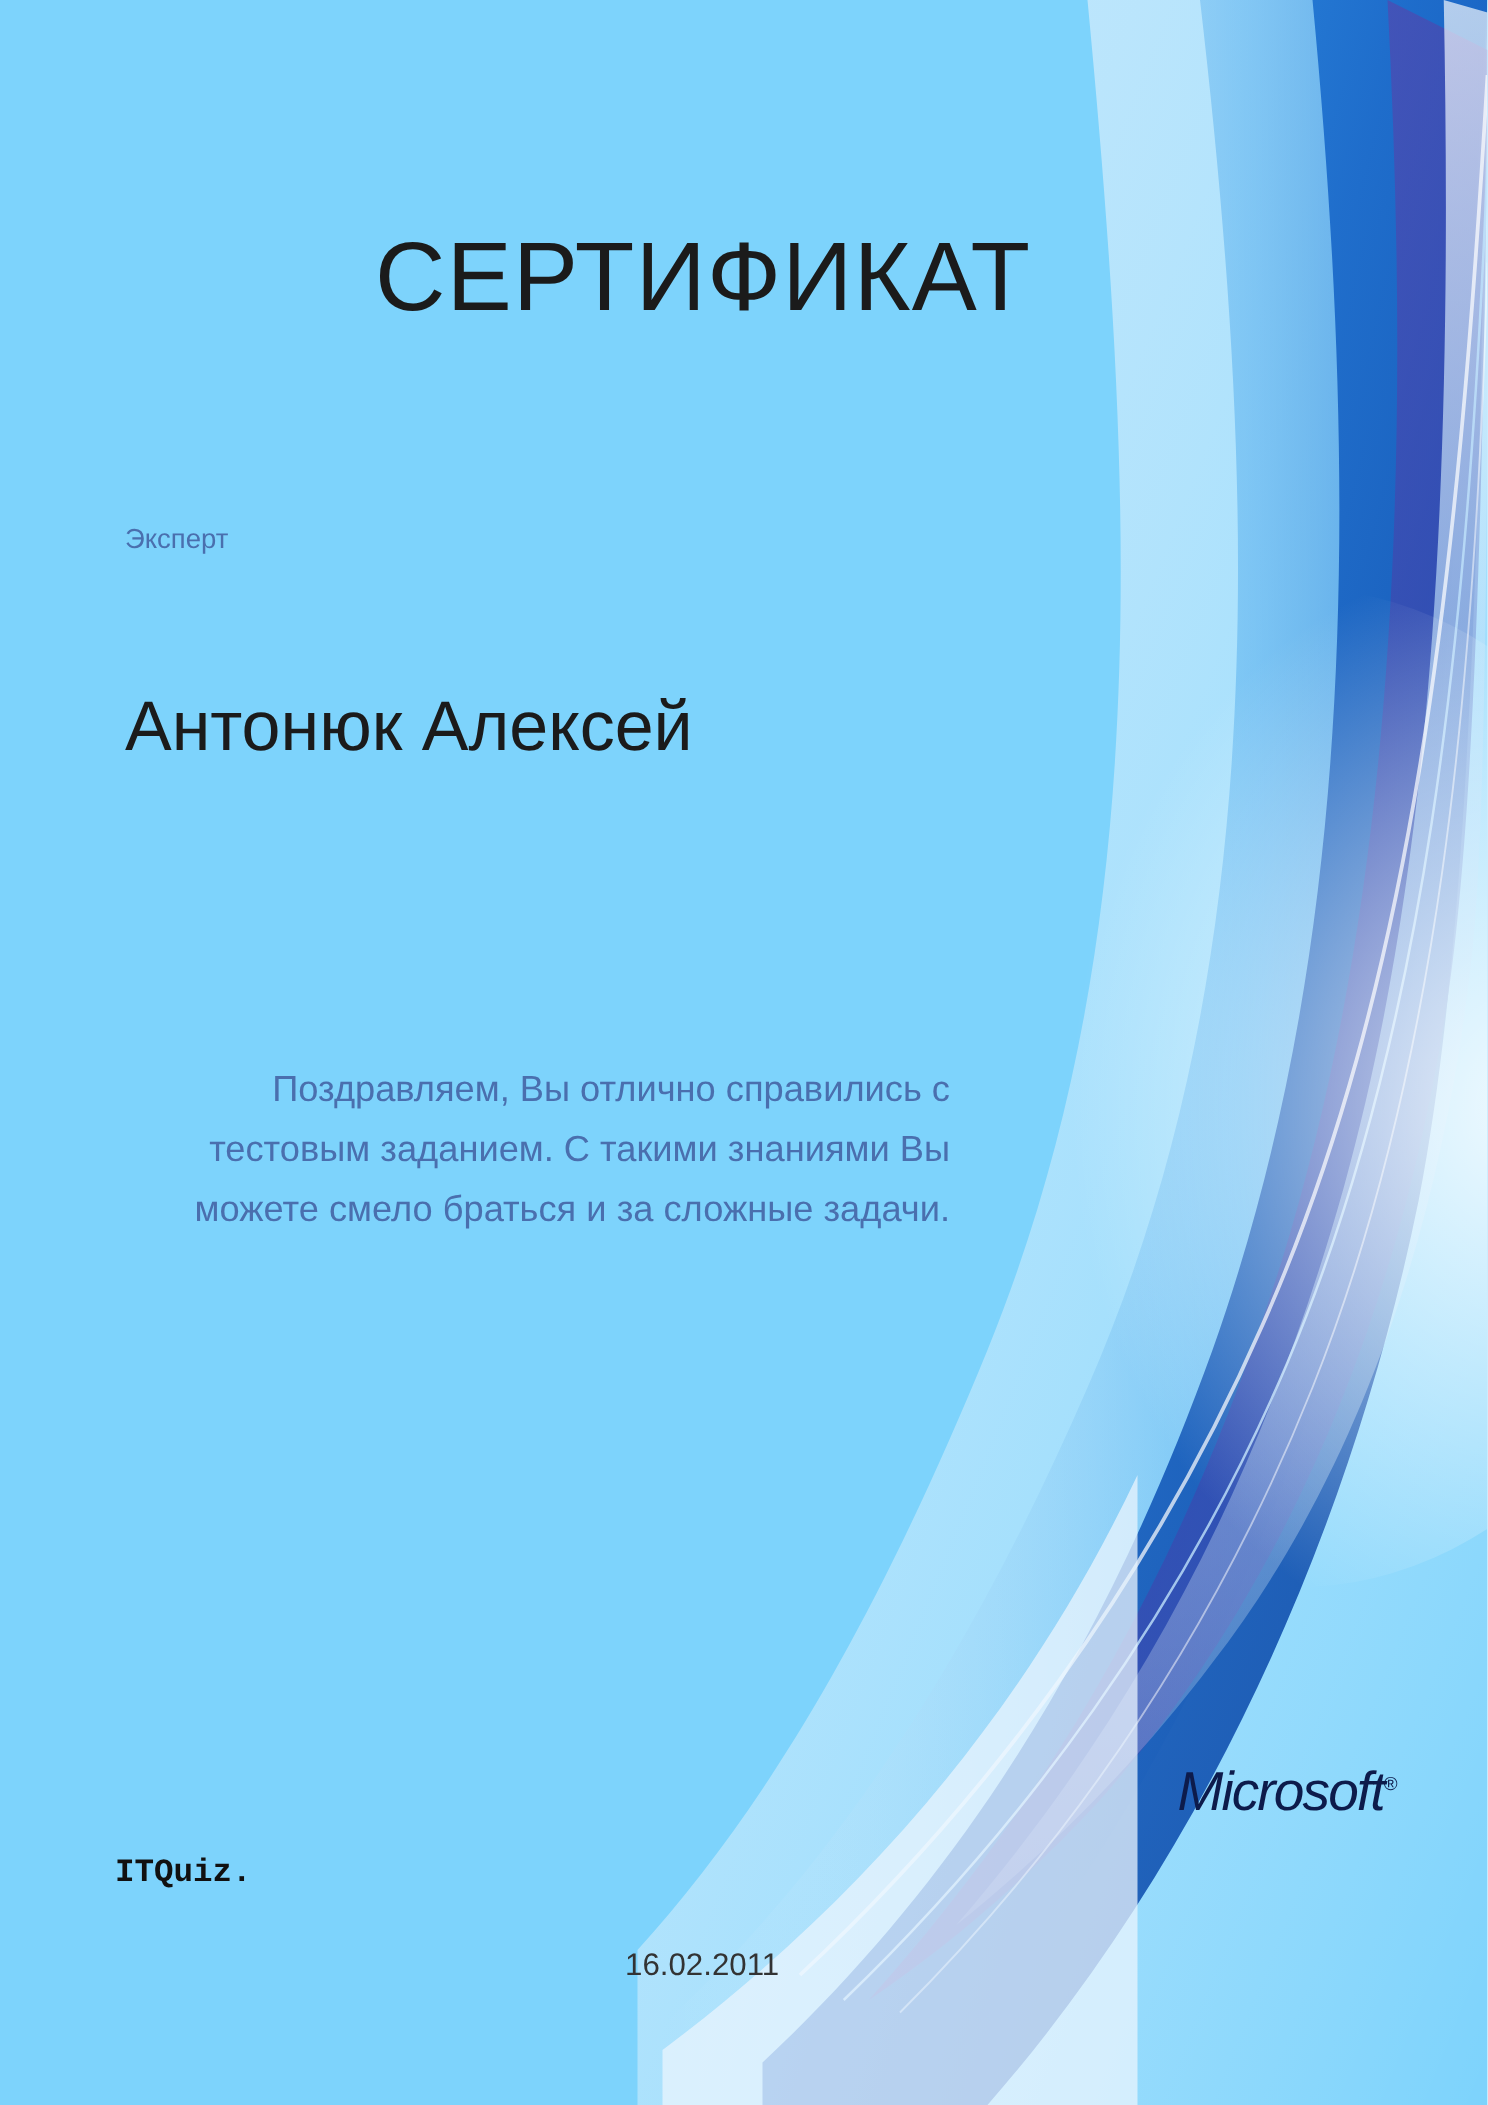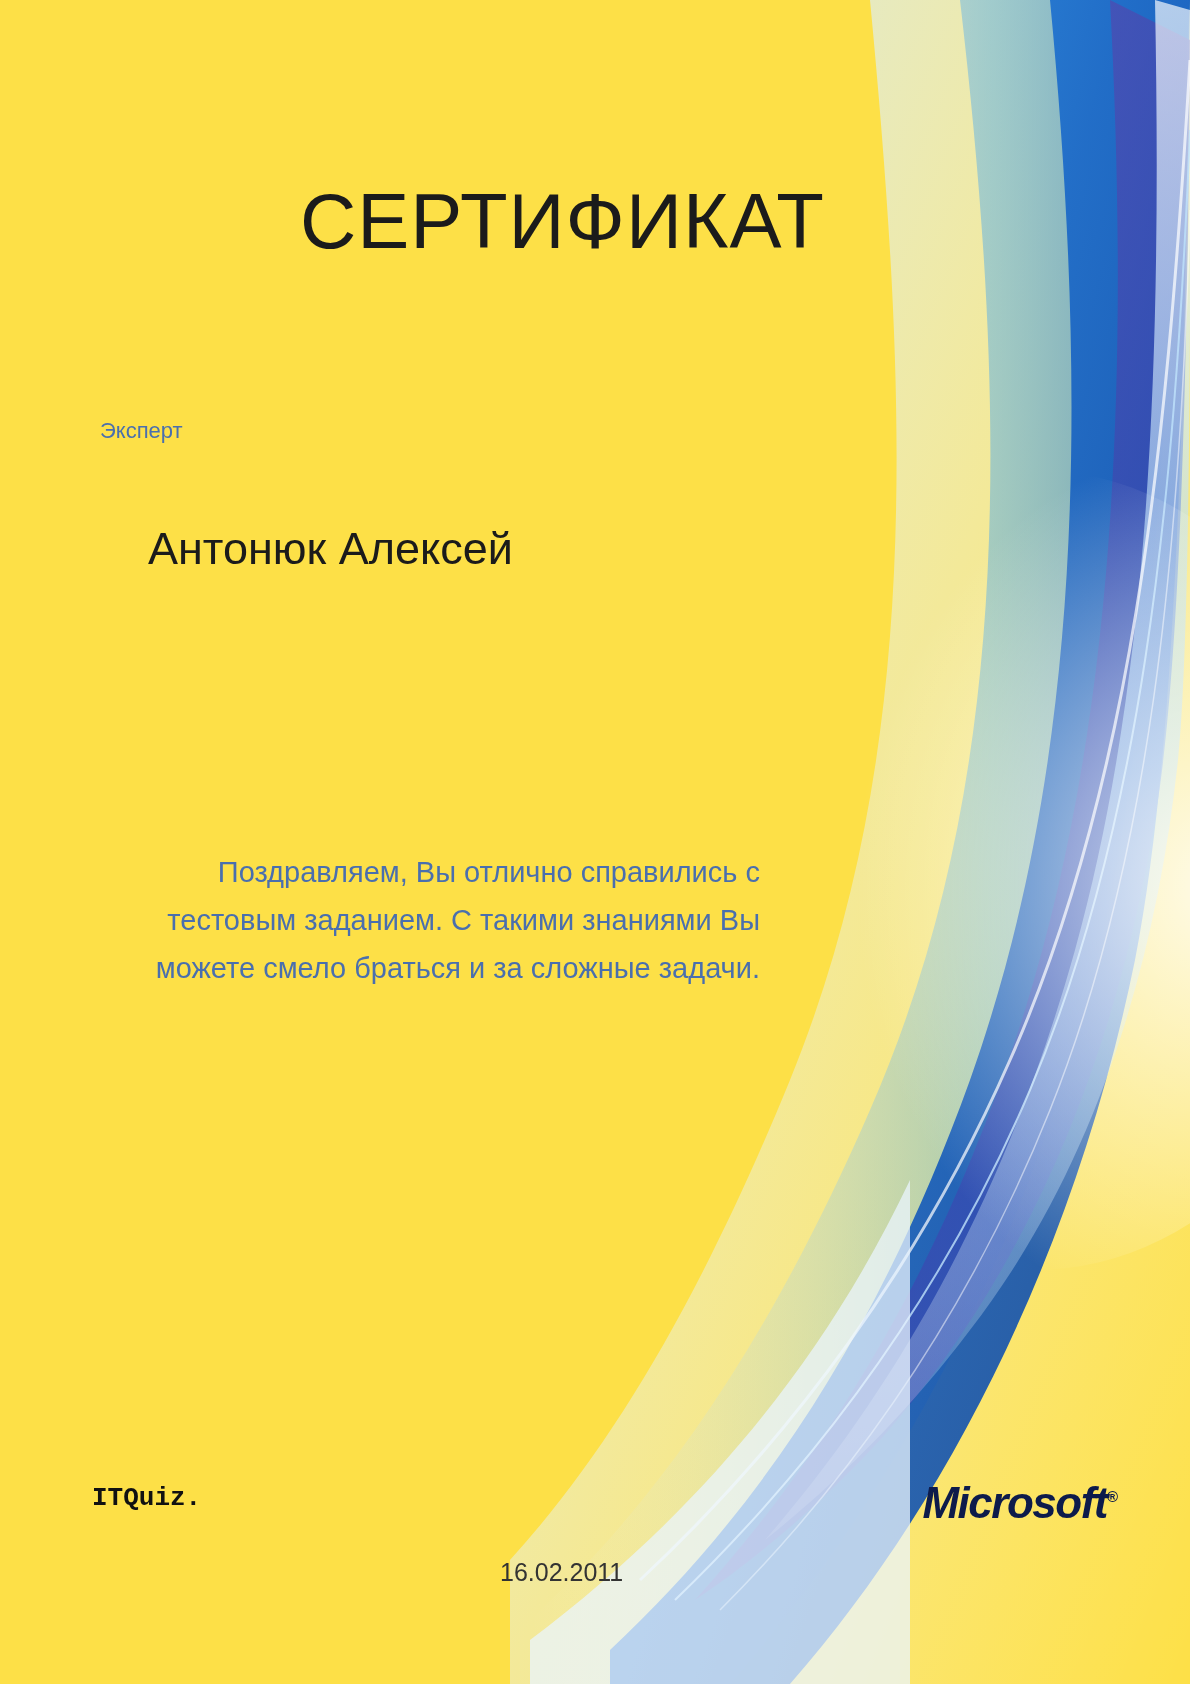--- a/index.html
+++ b/index.html
@@ -4,21 +4,21 @@
 <style>
   html, body {
     margin: 0;
     padding: 0;
     background: #ffffff;
   }
   .page {
     position: relative;
     width: 1190px;
     height: 1684px;
-    background: #fde047;
+    background: #7dd3fc;
     overflow: hidden;
     font-family: "Liberation Sans", sans-serif;
   }
 
   
   .art {
     position: absolute;
     top: 0;
     right: 0;
     width: 700px;
@@ -44,27 +44,26 @@
     left: 100px;
     top: 418px;
     font-size: 22px;
     color: #4a6fae;
     font-weight: 400;
   }
 
   .recipient {
     position: absolute;
     left: 100px;
-    top: 516px;
-    font-size: 45px;
+    top: 548px;
+    font-size: 56px;
     line-height: 66px;
     color: #1b1b1b;
     font-weight: 400;
     max-width: 620px;
-    margin-left: 48px;
   }
 
   .message {
     position: absolute;
     left: 100px;
     top: 848px;
     font-size: 29px;
     line-height: 48px;
     color: #4a6fae;
     max-width: 660px;
@@ -88,24 +87,24 @@
     position: absolute;
     left: 500px;
     top: 1558px;
     font-size: 25px;
     color: #333333;
   }
 
   .ms-logo {
     position: absolute;
     right: 72px;
-    top: 1478px;
+    top: 1409px;
     font-family: "Liberation Sans", sans-serif;
     font-size: 44px;
-    font-weight: bold;
+    font-weight: normal;
     font-style: italic;
     color: #0d1b4b;
     letter-spacing: -1.5px;
     white-space: nowrap;
   }
   .ms-logo .reg {
     font-size: 15px;
     font-style: normal;
     vertical-align: super;
     letter-spacing: 0;

